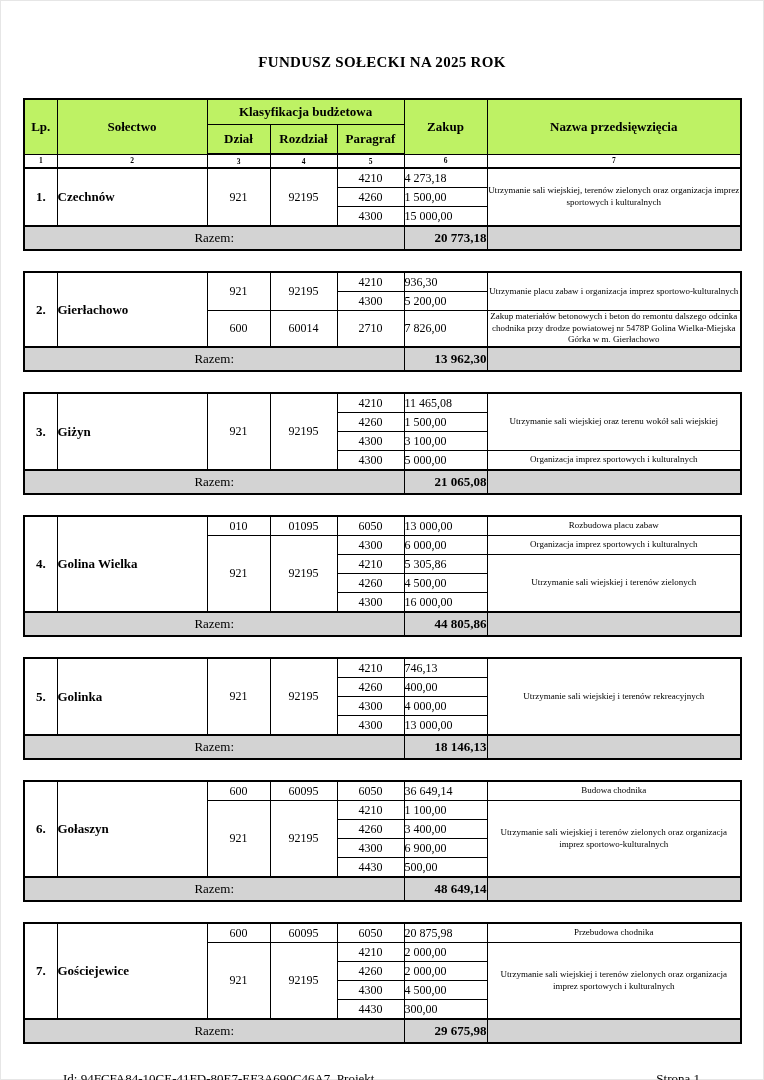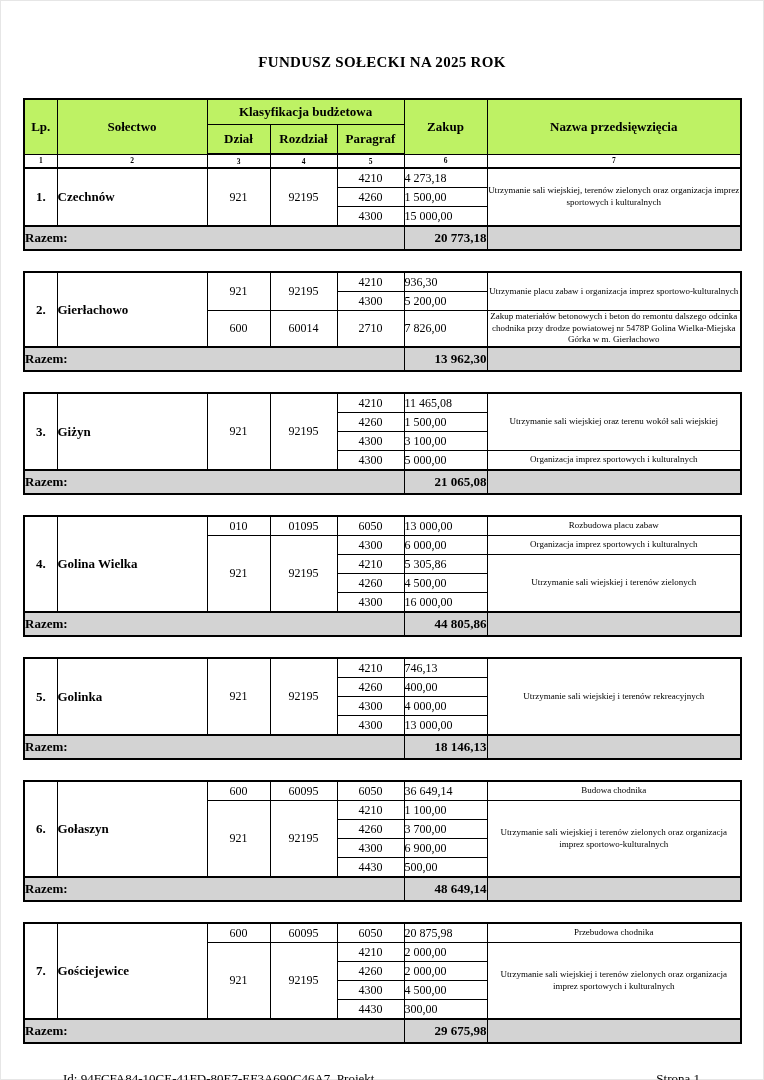--- a/index.html
+++ b/index.html
@@ -72,21 +72,21 @@
     text-align: center;
     line-height: 1.3;
     padding: 2px 3px;
   }
   
   tbody.razem-body td {
     background: #d3d3d3;
     border-top: 2px solid #000;
     height: 22px;
   }
-  td.razem-label { font-weight: bold; font-size: 13px; }
+  td.razem-label { font-weight: normal; text-align: center; font-size: 13px; }
   td.razem-value { font-weight: bold; text-align: right; padding-right: 3px; font-size: 13px; }
   
   .footer-left, .footer-right {
     position: absolute;
     top: 1071px;
     font-size: 13px;
   }
   .footer-left { left: 63px; }
   .footer-right { right: 64px; }
 </style>
@@ -356,21 +356,21 @@
         </tr>
         <tr>
           <td class="cell-code" rowspan="4">921</td>
           <td class="cell-code" rowspan="4">92195</td>
           <td class="cell-code">4210</td>
           <td class="cell-plan">1 100,00</td>
           <td class="cell-nazwa" rowspan="4">Utrzymanie sali wiejskiej i terenów zielonych oraz organizacja imprez sportowo-kulturalnych</td>
         </tr>
         <tr>
           <td class="cell-code">4260</td>
-          <td class="cell-plan">3 700,00</td>
+          <td class="cell-plan">3 400,00</td>
         </tr>
         <tr>
           <td class="cell-code">4300</td>
           <td class="cell-plan">6 900,00</td>
         </tr>
         <tr>
           <td class="cell-code">4430</td>
           <td class="cell-plan">500,00</td>
         </tr>
       </tbody>

